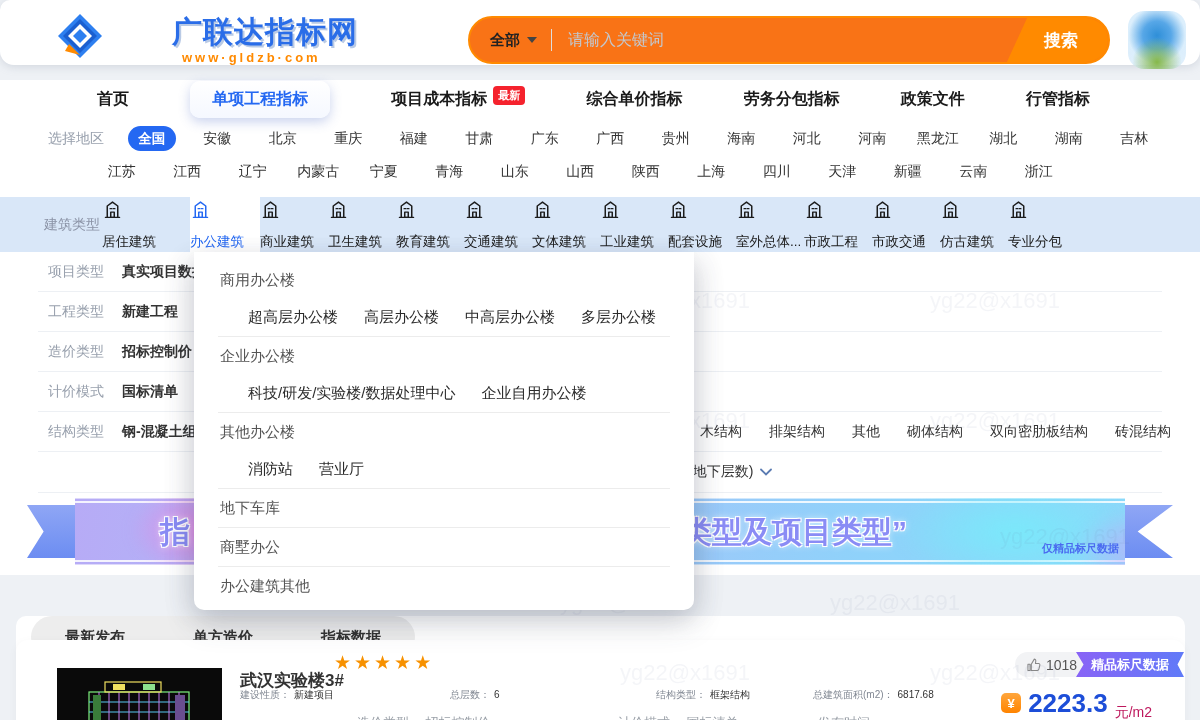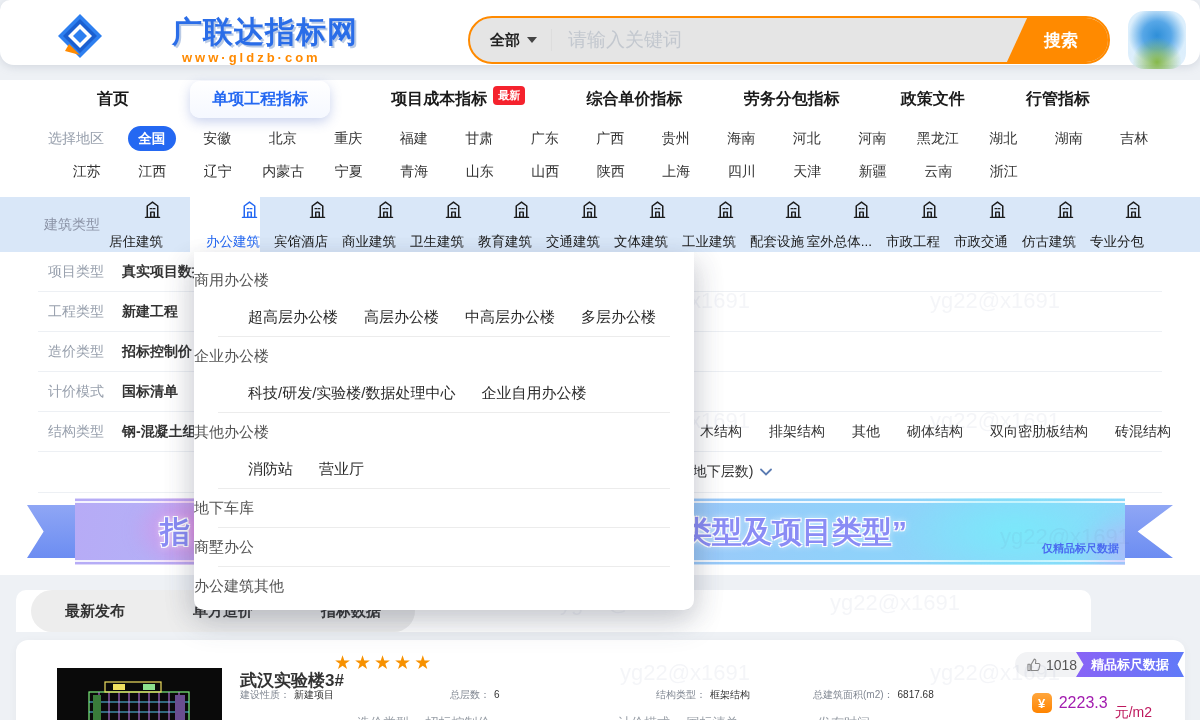--- a/index.html
+++ b/index.html
@@ -7,26 +7,26 @@
   #app{position:relative;width:1200px;height:720px;background:#eef1f5;overflow:hidden;}
 
   
   .hdr{position:absolute;left:0;top:0;width:1200px;height:65px;background:#fff;
        border-radius:10px 10px 14px 14px;box-shadow:0 2px 8px rgba(140,150,170,.28);z-index:20;}
   .logo-icon{position:absolute;left:56px;top:12px;width:48px;height:48px;}
   .logo-title{position:absolute;left:172px;top:12px;font-size:30px;font-weight:900;color:#2a6de8;
        text-shadow:2px 2px 0 rgba(23,79,168,.30);letter-spacing:1px;}
   .logo-url{position:absolute;left:182px;top:50px;font-size:13px;font-weight:700;color:#ff8a00;letter-spacing:3px;}
   .search{position:absolute;left:468px;top:16px;width:642px;height:48px;border:2px solid #ff8a00;
-       border-radius:26px;background:#e5e5e5;display:flex;align-items:center;box-sizing:border-box;overflow:hidden;}
+       border-radius:26px;background:#f97316;display:flex;align-items:center;box-sizing:border-box;overflow:hidden;}
   .s-cat{margin-left:20px;font-size:15px;font-weight:700;color:#222;cursor:pointer;white-space:nowrap;}
   .s-caret{width:0;height:0;border-left:5px solid transparent;border-right:5px solid transparent;
        border-top:6px solid #444;margin-left:7px;}
   .s-div{width:1px;height:22px;background:#ddd;margin:0 14px;flex:none;}
-  .s-input{border:none;outline:none;flex:1;font-size:19px;color:#333;min-width:0;background:transparent;}
+  .s-input{border:none;outline:none;flex:1;font-size:16px;color:#333;min-width:0;background:transparent;}
   .s-input::placeholder{color:#c3c8cf;}
   .s-btn{flex:none;width:102px;height:48px;background:#ff8a00;color:#fff;font-size:17px;font-weight:700;
        border:none;clip-path:polygon(22px 0,102px 0,102px 48px,0 48px);display:flex;align-items:center;
        justify-content:center;padding-left:14px;cursor:pointer;font-family:inherit;}
   .avatar{position:absolute;left:1128px;top:11px;width:58px;height:58px;border-radius:16px;cursor:pointer;
        background:radial-gradient(circle at 50% 88%,#86b84a 0%,rgba(134,184,74,0) 42%),
                   radial-gradient(circle at 50% 42%,#2f8fd8 0%,#57a7e7 32%,rgba(190,225,250,.55) 64%,#e2effb 100%);}
 
   
   .main-white{position:absolute;left:0;top:80px;width:1200px;height:495px;background:#fff;}
@@ -36,34 +36,34 @@
        justify-content:space-between;padding:0 110px 0 97px;box-sizing:border-box;z-index:5;}
   .nav-item{font-size:16px;font-weight:700;color:#1a1a1a;cursor:pointer;white-space:nowrap;}
   .nav-item.active-tab{color:#2468f2;background:linear-gradient(#ffffff,#f5f8ff);padding:8px 22px;
        border-radius:10px;box-shadow:0 4px 12px rgba(80,110,200,.30);}
   .badge{background:#f5222d;color:#fff;font-size:11px;font-weight:700;padding:2px 5px;border-radius:4px;
        margin-left:6px;display:inline-block;transform:translateY(-5px);}
 
   
   .regions{position:absolute;left:0;top:122px;width:1200px;z-index:5;}
   .region-row{height:33px;display:flex;align-items:center;padding-left:48px;}
-  .region-row.row2{padding-left:54px;}
+  .region-row.row2{padding-left:89px;}
   .region-label{width:71px;font-size:14px;color:#98a0ad;flex:none;}
   .r-cell{width:65.5px;text-align:center;flex:none;}
   .r-pill{display:inline-block;min-width:48px;line-height:25px;background:#2468f2;color:#fff;
        border-radius:13px;font-size:13.5px;font-weight:700;cursor:pointer;}
   .r-list{display:flex;}
   .r-item{width:65.5px;text-align:center;font-size:14px;color:#333;cursor:pointer;flex:none;white-space:nowrap;}
 
   
   .b-row{position:absolute;left:0;top:197px;width:1200px;height:55px;background:#d9e7f8;display:flex;
        align-items:center;z-index:5;}
   .b-label{margin-left:44px;width:58px;font-size:14px;color:#8b93a6;flex:none;}
   .b-list{display:flex;height:55px;}
-  .b-item{width:68px;height:55px;display:flex;flex-direction:column;align-items:flex-end;justify-content:center;
+  .b-item{width:68px;height:55px;display:flex;flex-direction:column;align-items:flex-start;justify-content:center;
        gap:13px;color:#1c1c1c;cursor:pointer;flex:none;}
   .b-item:nth-of-type(1){width:61px;}
   .b-item.active{width:70px;margin-left:27px;background:#fff;color:#2468f2;}
   .b-icon{width:21px;height:21px;}
   .b-icon *{stroke:currentColor;fill:none;stroke-width:1.7;stroke-linejoin:round;stroke-linecap:round;}
   .b-txt{font-size:13.5px;white-space:nowrap;}
 
   
   .filters{position:absolute;left:0;top:252px;width:1200px;z-index:5;}
   .f-row{height:40px;display:flex;align-items:center;position:relative;}
@@ -91,21 +91,21 @@
   .blob1{left:55px;top:-14px;width:150px;height:92px;background:radial-gradient(closest-side,rgba(238,128,222,.85),rgba(167,140,248,0));}
   .blob2{left:820px;top:-16px;width:240px;height:100px;background:radial-gradient(closest-side,rgba(120,235,250,.9),rgba(120,210,250,0));}
   .blob3{left:1000px;top:10px;width:130px;height:80px;background:radial-gradient(closest-side,rgba(190,170,250,.8),rgba(190,170,250,0));}
   .banner-big{position:absolute;top:14px;font-size:30px;font-weight:700;color:#8a8cf5;white-space:nowrap;
        text-shadow:-1px -1px 0 #fff,1px -1px 0 #fff,-1px 1px 0 #fff,1px 1px 0 #fff,0 0 7px rgba(255,255,255,.9);}
   .banner-left{left:85px;}
   .banner-right{left:607px;}
   .banner-note{position:absolute;right:6px;bottom:9px;font-size:11px;font-weight:700;color:#4a6af0;}
 
   
-  .tab-card{position:absolute;left:16px;top:590px;width:1075px;height:42px;background:#fff;
+  .tab-card{position:absolute;left:16px;top:616px;width:1169px;height:42px;background:#fff;
        border-radius:10px 10px 0 0;z-index:4;}
   .tabs{display:flex;margin-left:15px;width:fit-content;border-radius:21px;overflow:hidden;}
   .tab{width:128px;height:42px;line-height:42px;text-align:center;background:#ededed;font-weight:700;
        font-size:15px;color:#333;cursor:pointer;flex:none;}
 
   
   .card{position:absolute;left:16px;top:640px;width:1169px;height:96px;background:#fff;border-radius:12px;
        box-shadow:0 2px 10px rgba(0,0,0,.04);z-index:4;}
   .thumb{position:absolute;left:41px;top:28px;width:165px;height:72px;background:#0a0a0a;overflow:hidden;cursor:pointer;}
   .c-title{position:absolute;left:224px;top:13px;font-size:17px;font-weight:700;color:#333;cursor:pointer;margin-top:16px;}
@@ -118,42 +118,42 @@
        clip-path:polygon(0 0,100% 0,94% 50%,100% 100%,0 100%,7% 50%);}
   .c-fields{position:absolute;left:224px;top:48px;display:flex;font-size:10px;white-space:nowrap;}
   .c-field .c-fl{color:#808792;}
   .c-field .c-fv{color:#333;margin-left:4px;}
   .c-fields .c-field:nth-of-type(1){width:210px;}
   .c-fields .c-field:nth-of-type(2){width:206px;}
   .c-fields .c-field:nth-of-type(3){width:157px;}
   .price{position:absolute;right:33px;top:44px;display:flex;align-items:center;gap:7px;}
   .yen{width:20px;height:20px;border-radius:5px;background:linear-gradient(#ffa63d,#ff8400);color:#fff;
        font-size:13px;font-weight:700;display:flex;align-items:center;justify-content:center;}
-  .p-num{font-size:16px;font-weight:400;color:#a21caf;}
+  .p-num{font-size:26px;font-weight:700;color:#1d4ed8;}
   .p-unit{font-size:14px;color:#be185d;margin-top:20px;}
   .c-fields2{position:absolute;left:0;top:72px;right:0;height:24px;font-size:13px;color:#9aa0a8;}
   .c-fields2 span{position:absolute;top:2px;white-space:nowrap;}
   .c-fields2 span:nth-of-type(1){left:341px;}
   .c-fields2 span:nth-of-type(2){left:602px;}
   .c-fields2 span:nth-of-type(3){left:802px;}
 
   
   .wm{position:absolute;left:0;top:0;width:1200px;height:720px;z-index:30;pointer-events:none;}
   .wm span{position:absolute;font-size:22px;color:rgba(100,115,150,.07);white-space:nowrap;}
   .wm span:nth-child(1){left:620px;top:288px;}  .wm span:nth-child(2){left:930px;top:288px;}
   .wm span:nth-child(3){left:620px;top:408px;}  .wm span:nth-child(4){left:930px;top:408px;}
   .wm span:nth-child(5){left:540px;top:518px;}  .wm span:nth-child(6){left:1000px;top:524px;}
   .wm span:nth-child(7){left:560px;top:590px;}  .wm span:nth-child(8){left:830px;top:590px;}
   .wm span:nth-child(9){left:620px;top:660px;}  .wm span:nth-child(10){left:930px;top:660px;}
 
   
   .dropdown{position:absolute;left:194px;top:252px;width:500px;height:358px;background:#fff;z-index:50;
        border-radius:0 0 10px 10px;box-shadow:0 14px 30px rgba(60,70,90,.18),10px 6px 24px rgba(60,70,90,.08),-10px 6px 24px rgba(60,70,90,.08);
        box-sizing:border-box;padding-top:9px;}
-  .dd-title{height:38px;line-height:38px;font-size:15px;color:#555;cursor:pointer;}
+  .dd-title{height:38px;line-height:38px;padding-left:26px;font-size:15px;color:#555;cursor:pointer;}
   .dd-children{height:37px;display:flex;align-items:center;padding-left:54px;gap:26px;}
   .dd-child{font-size:15px;color:#2b2b2b;cursor:pointer;white-space:nowrap;}
   .dd-sep{height:1px;background:#ececec;margin:0 24px;}
 </style>
 </head>
 <body>
 
 <svg width="0" height="0" style="position:absolute">
   <defs>
     <symbol id="bicon" viewBox="0 0 24 24">
@@ -258,26 +258,20 @@
         <div class="b-item active">
           <svg class="b-icon" viewBox="0 0 24 24">
             <use href="#bicon"></use>
           </svg>
           <span class="b-txt">办公建筑</span>
         </div>
         <div class="b-item">
           <svg class="b-icon" viewBox="0 0 24 24">
             <use href="#bicon"></use>
           </svg>
-          <span class="b-txt">宾馆酒店</span>
-        </div>
-        <div class="b-item">
-          <svg class="b-icon" viewBox="0 0 24 24">
-            <use href="#bicon"></use>
-          </svg>
           <span class="b-txt">商业建筑</span>
         </div>
         <div class="b-item">
           <svg class="b-icon" viewBox="0 0 24 24">
             <use href="#bicon"></use>
           </svg>
           <span class="b-txt">卫生建筑</span>
         </div>
         <div class="b-item">
           <svg class="b-icon" viewBox="0 0 24 24">

